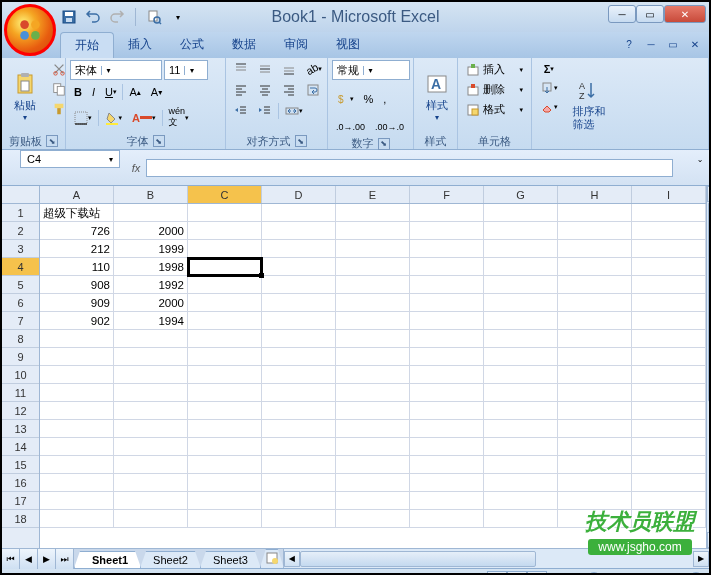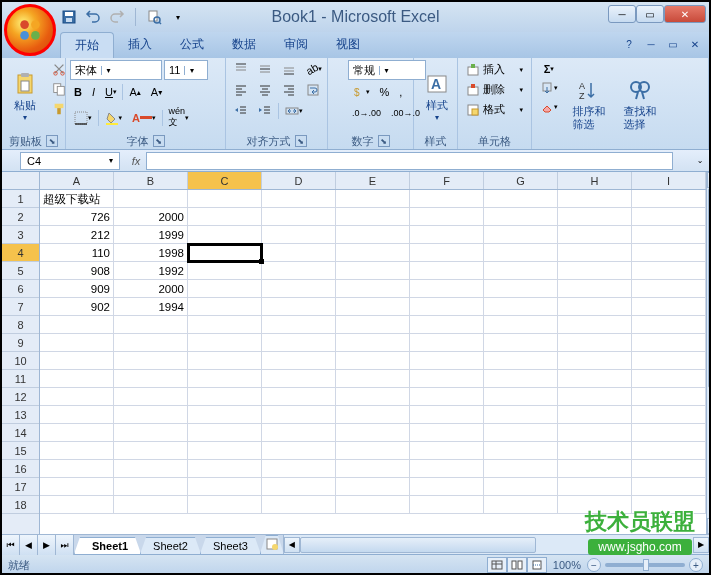--- a/index.html
+++ b/index.html
@@ -29,21 +29,21 @@
 .group-label .launcher { width: 12px; height: 12px; border: 1px solid #7a99bf; font-size: 8px; display: flex; align-items: center; justify-content: center; cursor: pointer; }
 .vstack { display: flex; flex-direction: column; gap: 2px; }
 .hstack { display: flex; gap: 2px; align-items: center; }
 .rbtn { background: transparent; border: 1px solid transparent; padding: 1px 3px; cursor: pointer; display: flex; align-items: center; justify-content: center; border-radius: 2px; font-size: 11px; min-height: 18px; }
 .big-btn { display: flex; flex-direction: column; align-items: center; justify-content: center; padding: 4px 6px; cursor: pointer; border: 1px solid transparent; border-radius: 3px; font-size: 11px; color: #15428b; min-width: 38px; }
 .big-btn .bicon { width: 24px; height: 24px; margin-bottom: 2px; display: flex; align-items: center; justify-content: center; }
 .combo { display: flex; align-items: center; border: 1px solid #8faed1; background: #fff; height: 20px; font-size: 11px; }
 .combo span { padding: 0 4px; }
 .combo .arr { width: 14px; border-left: 1px solid #8faed1; text-align: center; cursor: pointer; font-size: 8px; }
 
-.namebox-bar { height: 22px; background: linear-gradient(to bottom, #e4eefb, #d3e2f3); border-bottom: 1px solid #8faed1; display: flex; align-items: center; }
+.namebox-bar { height: 36px; background: linear-gradient(to bottom, #e4eefb, #d3e2f3); border-bottom: 1px solid #8faed1; display: flex; }
 .namebox { width: 100px; height: 18px; background: #fff; border: 1px solid #8faed1; margin-left: 18px; display: flex; align-items: center; padding: 0 6px; font-size: 11px; justify-content: space-between; }
 .namebox .arr { font-size: 8px; cursor: pointer; }
 .fx-area { display: flex; align-items: center; margin-left: 6px; flex: 1; }
 .fx-btn { width: 20px; height: 18px; display: flex; align-items: center; justify-content: center; font-style: italic; font-size: 11px; cursor: pointer; color: #555; }
 .formula-bar { flex: 1; height: 18px; background: #fff; border: 1px solid #8faed1; margin-right: 18px; }
 .fb-expand { width: 18px; height: 18px; display: flex; align-items: center; justify-content: center; cursor: pointer; font-size: 8px; }
 
 .sheet-area { display: flex; height: 362px; }
 .corner { width: 38px; height: 18px; background: #e4ecf7; border-right: 1px solid #9fb7d4; border-bottom: 1px solid #9fb7d4; }
 .colheads { flex: 1; height: 18px; display: flex; background: #e4ecf7; border-bottom: 1px solid #9fb7d4; }
@@ -78,21 +78,21 @@
 .statusbar { height: 21px; background: linear-gradient(to bottom, #d5e4f2, #bed4ec); border-top: 1px solid #8faed1; display: flex; align-items: center; font-size: 11px; color: #3b5a82; padding: 0 6px; justify-content: space-between; }
 .status-right { display: flex; align-items: center; gap: 6px; }
 .view-btns { display: flex; }
 .view-btn { width: 20px; height: 16px; border: 1px solid #8faed1; background: #e6eff9; cursor: pointer; display: flex; align-items: center; justify-content: center; font-size: 9px; }
 .zoom { display: flex; align-items: center; gap: 4px; }
 .zoom .zb { width: 14px; height: 14px; border: 1px solid #8faed1; border-radius: 8px; display: flex; align-items: center; justify-content: center; font-size: 10px; cursor: pointer; background: #e6eff9; }
 .zoom .slider { width: 80px; height: 4px; background: #8faed1; position: relative; border-radius: 2px; }
 .zoom .slider .knob { position: absolute; left: 38px; top: -4px; width: 6px; height: 12px; background: #e6eff9; border: 1px solid #8faed1; cursor: pointer; }
 
 .watermark { position: absolute; right: 14px; bottom: 18px; text-align: center; pointer-events: none; z-index: 50; }
-.watermark .wm1 { font-size: 22px; font-weight: bold; color: #3cb03c; text-shadow: 1px 1px 0 #fff; }
+.watermark .wm1 { font-size: 22px; font-weight: bold; color: #3cb03c; font-style: italic; text-shadow: 1px 1px 0 #fff; }
 .watermark .wm2 { background: #3cb03c; color: #fff; font-size: 12px; padding: 1px 10px; border-radius: 3px; display: inline-block; }
 </style>
 </head>
 <body>
 
 <div class="titlebar">
   <div class="office-btn">
     <svg viewBox="0 0 24 24">
         <circle cx="7" cy="7" r="4" fill="#d94a2b"></circle>
         <circle cx="17" cy="7" r="4" fill="#f5a623"></circle>
@@ -344,21 +344,21 @@
           </div>
       </div>
     </div>
     <div class="group-label">
         <span>对齐方式</span>
         <span class="launcher">⬊</span>
       </div>
   </div>
 
   <div class="group" style="width:86px;">
-    <div class="group-body vstack" style="gap:3px;margin-left:16px;">
+    <div class="group-body vstack" style="gap:10px;">
       <div class="combo" style="width:78px;">
           <span>常规</span>
           <span class="arr">▾</span>
         </div>
       <div class="hstack">
         <div class="rbtn">
             <svg width="14" height="14">
               <text x="2" y="11" font-size="10" fill="#c89a2e">$</text>
             </svg>
             <span style="font-size:7px;">▾</span>
@@ -443,32 +443,20 @@
       <div class="big-btn">
         <div class="bicon">
             <svg width="24" height="24">
               <text x="2" y="10" font-size="9" fill="#333">A</text>
               <text x="2" y="20" font-size="9" fill="#333">Z</text>
               <path d="M14 4 L14 18 M11 15 L14 18 L17 15" stroke="#3b6ea5" fill="none" stroke-width="1.5"></path>
             </svg>
           </div>
         <span style="white-space:pre-line;line-height:1.1;">排序和
 筛选</span>
-      </div>
-      <div class="big-btn">
-        <div class="bicon">
-            <svg width="24" height="24">
-              <circle cx="8" cy="8" r="5" fill="none" stroke="#3b6ea5" stroke-width="2"></circle>
-              <circle cx="16" cy="8" r="5" fill="none" stroke="#3b6ea5" stroke-width="2"></circle>
-              <line x1="10" y1="13" x2="8" y2="20" stroke="#3b6ea5" stroke-width="2"></line>
-              <line x1="14" y1="13" x2="16" y2="20" stroke="#3b6ea5" stroke-width="2"></line>
-            </svg>
-          </div>
-        <span style="white-space:pre-line;line-height:1.1;">查找和
-选择</span>
       </div>
     </div>
   </div>
 </div>
 
 <div class="namebox-bar">
   <div class="namebox">
       <span>C4</span>
       <span class="arr">▾</span>
     </div>

